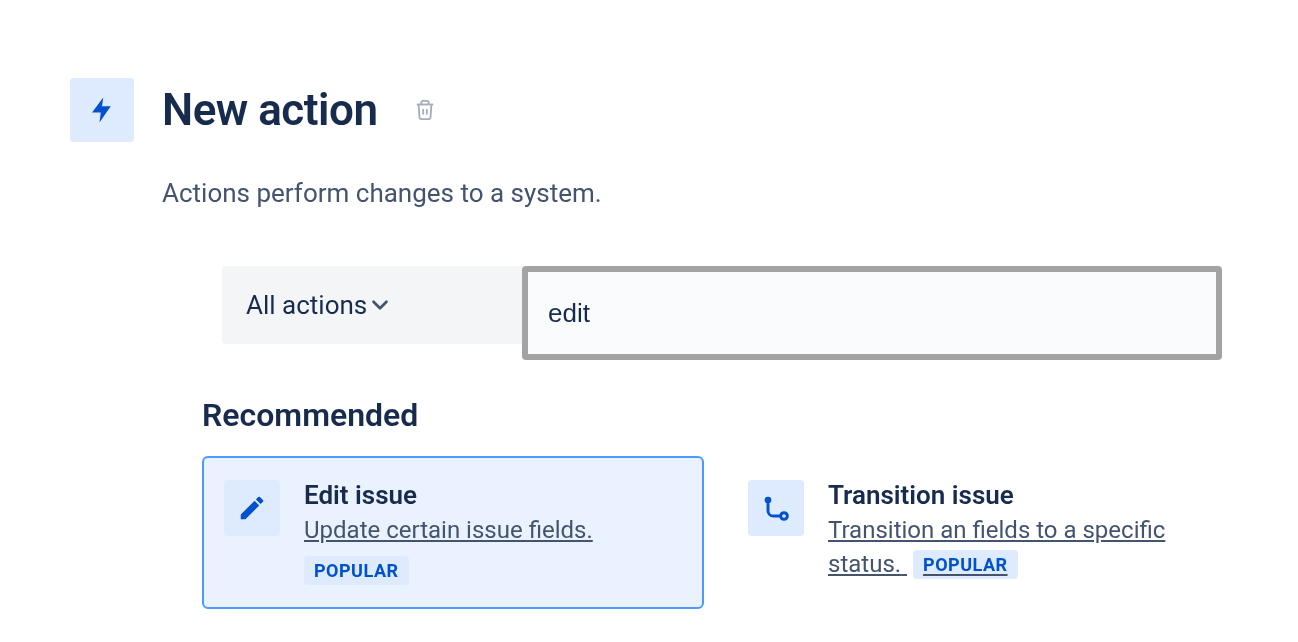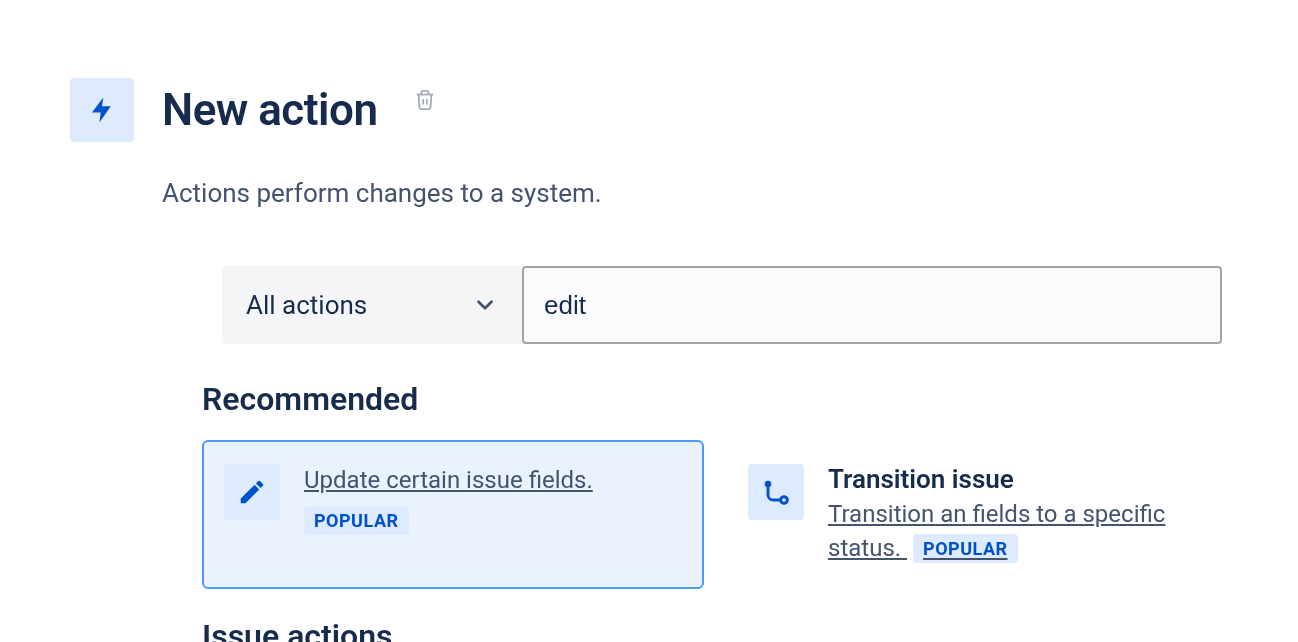--- a/index.html
+++ b/index.html
@@ -34,21 +34,21 @@
     height: 56px;
     background: #DEEBFF;
     border-radius: 4px;
     display: flex;
     align-items: center;
     justify-content: center;
     flex-shrink: 0;
   }
   .title-group {
     display: flex;
-    align-items: flex-start;
+    align-items: center;
     gap: 32px;
   }
   .page-title {
     font-size: 44px;
     font-weight: 600;
     color: #172B4D;
     letter-spacing: -0.5px;
   }
   .trash-btn {
     background: none;
@@ -70,32 +70,32 @@
     display: flex;
     width: 1000px;
   }
   .dropdown {
     background: #F4F5F7;
     border: none;
     height: 78px;
     padding: 0 24px;
     display: flex;
     align-items: center;
-    justify-content: space-between;
+    justify-content: flex-start;
     font-size: 26px;
     color: #172B4D;
     cursor: pointer;
     width: 300px;
     border-radius: 4px 0 0 4px;
   }
   .dropdown-label { }
   .search-input {
     flex: 1;
-    height: 78px;
-    border: 2px solid #a3a3a3;
+    height: 94px;
+    border: 6px solid #a3a3a3;
     border-radius: 4px;
     font-size: 26px;
     padding: 0 20px;
     color: #172B4D;
     outline: none;
     background: #FAFBFC;
   }
   .section {
     margin-left: 132px;
     margin-top: 36px;
@@ -207,20 +207,21 @@
     <h2 class="section-title">Recommended</h2>
     <div class="cards-row">
 
       <div class="card selected">
         <div class="icon-box-small">
           <svg width="30" height="30" viewBox="0 0 24 24" fill="#0052CC">
             <path d="M3 17.25V21h3.75L17.81 9.94l-3.75-3.75L3 17.25zM20.71 7.04a1 1 0 0 0 0-1.41l-2.34-2.34a1 1 0 0 0-1.41 0l-1.83 1.83 3.75 3.75 1.83-1.83z"></path>
           </svg>
         </div>
         <div class="card-body">
+          <div class="card-title">Edit issue</div>
           <div class="card-desc">Update certain issue fields.</div>
           <span class="badge">POPULAR</span>
         </div>
       </div>
 
       <div class="card plain">
         <div class="icon-box-small">
           <svg width="32" height="32" viewBox="0 0 24 24" fill="none" stroke="#0052CC" stroke-width="2.2" stroke-linecap="round" stroke-linejoin="round">
             <circle cx="6" cy="6" r="2.5" fill="#0052CC" stroke="none"></circle>
             <circle cx="18" cy="18" r="2.5" fill="none"></circle>

